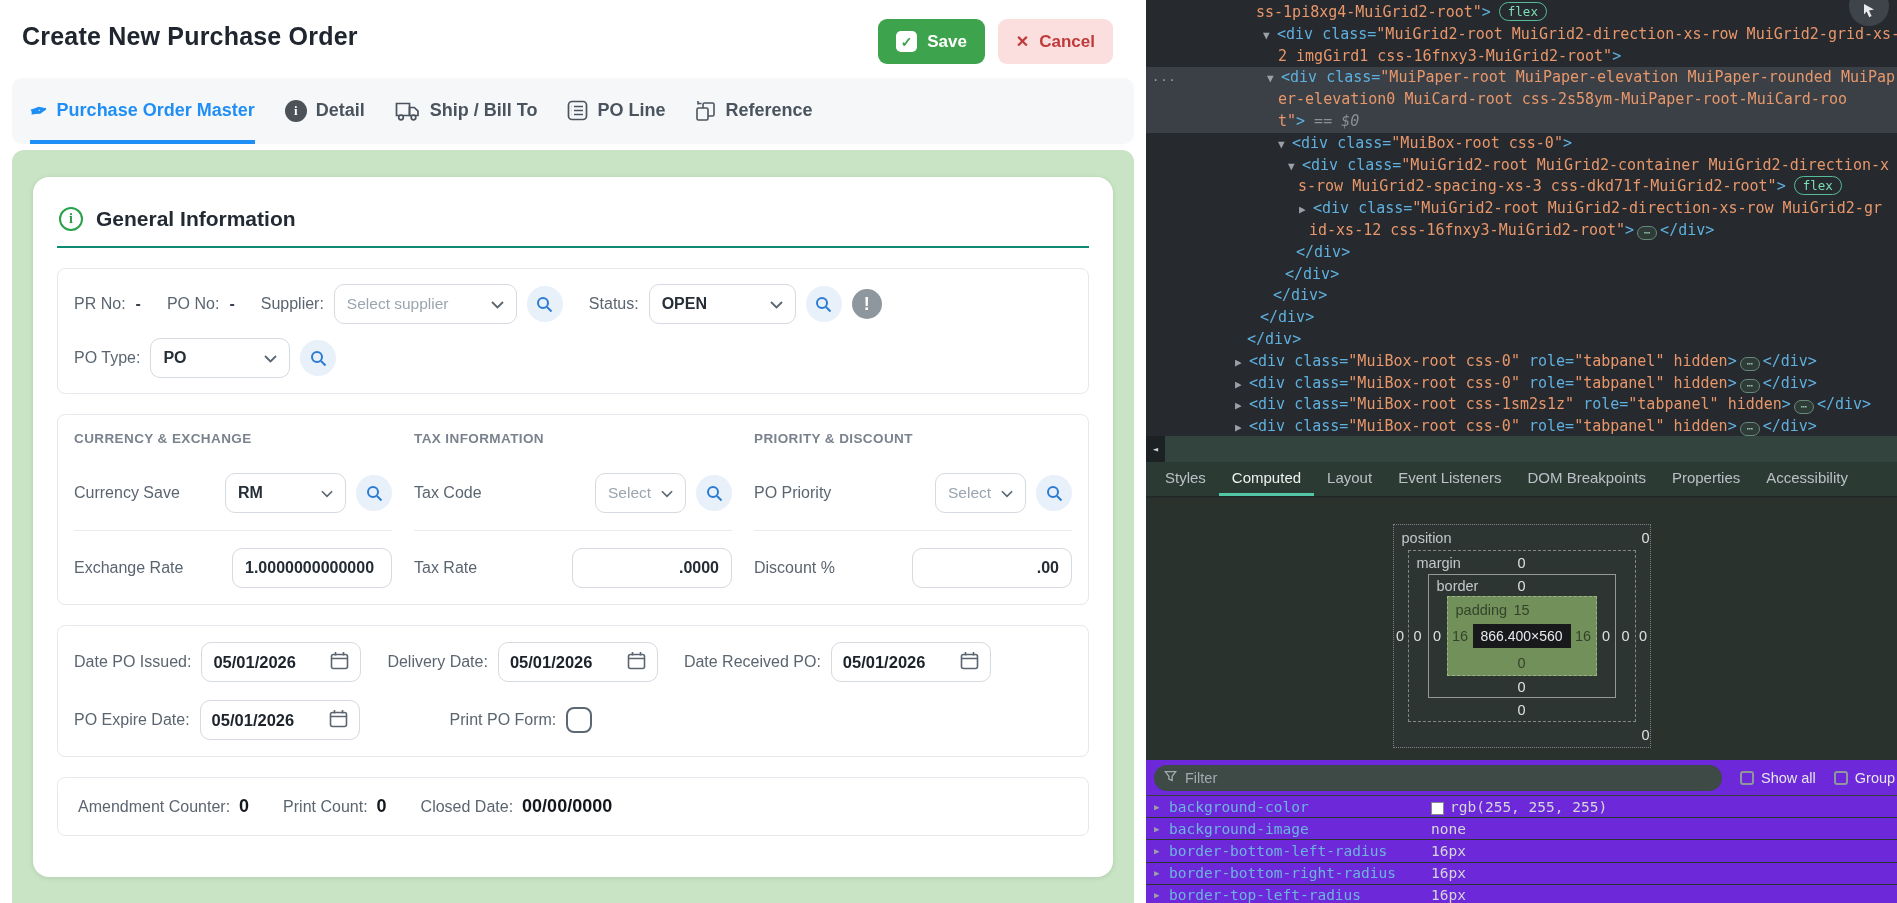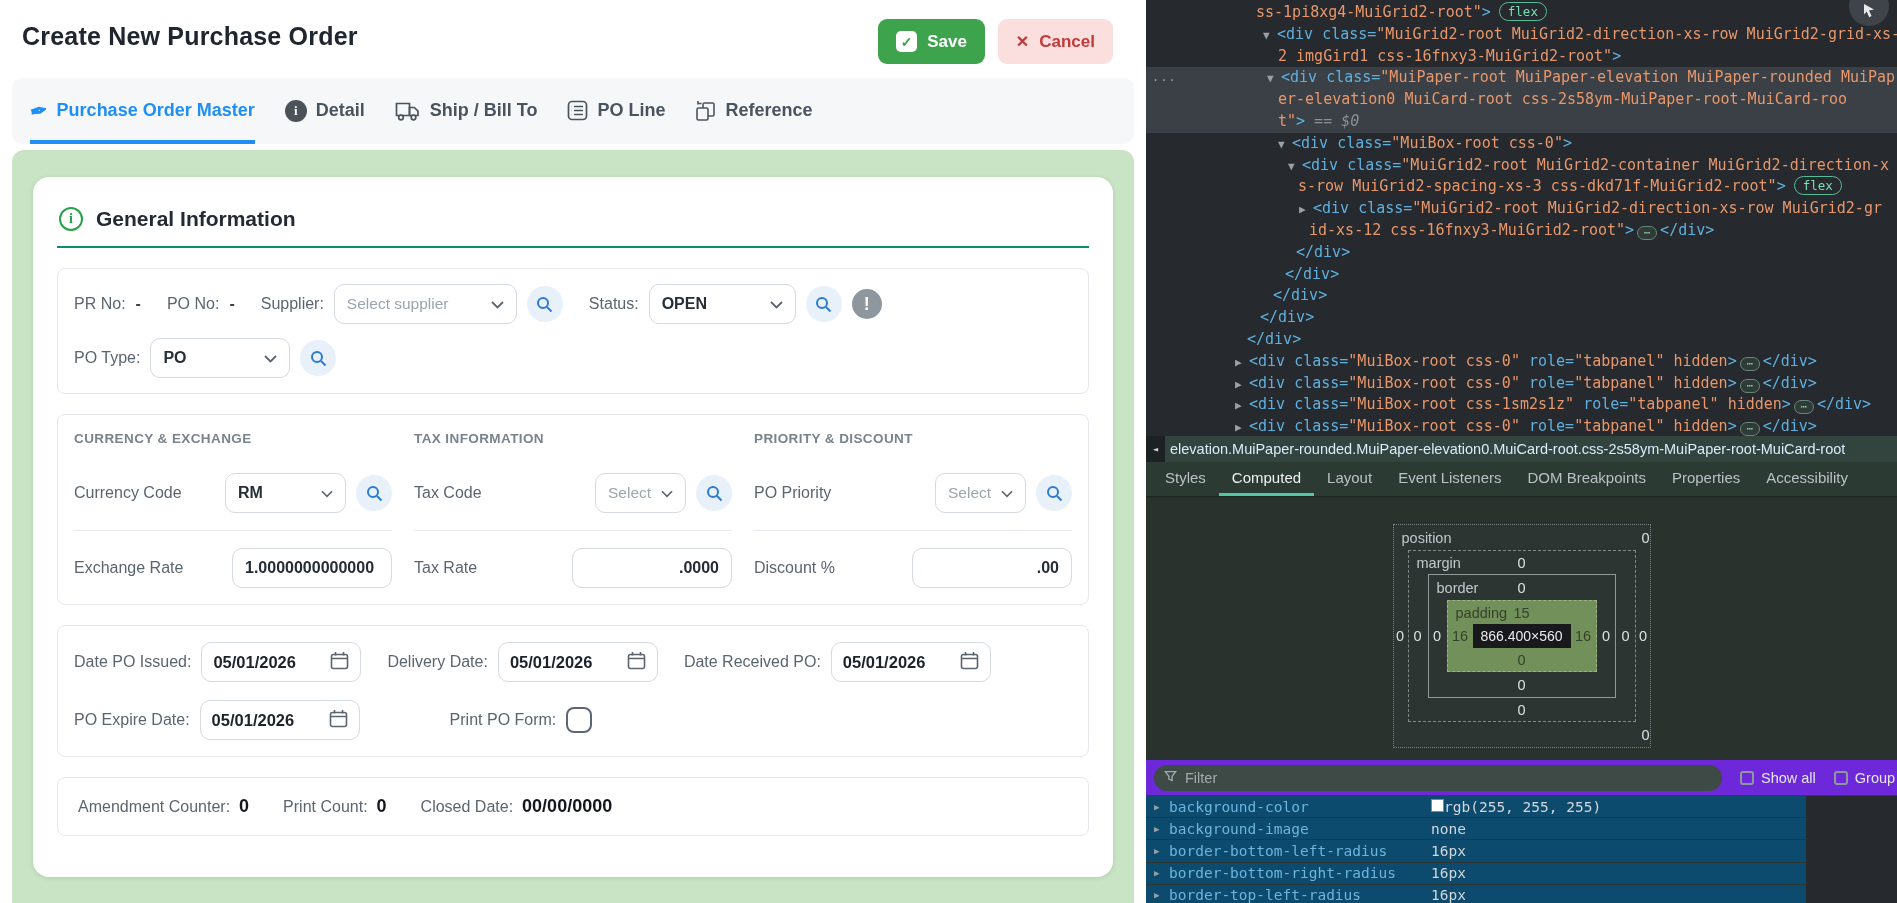--- a/index.html
+++ b/index.html
@@ -120,40 +120,40 @@
   .bm-mid { flex:1; display:flex; align-items:center; justify-content:center; }
   .bm-label { position:absolute; left:8px; font-size:14.5px; font-family:"Liberation Sans", sans-serif; color:#c2c7cb; }
   .bm-num { font-size:14.5px; color:#dde0e3; font-family:"Liberation Sans", sans-serif; text-align:center; }
   .bm-side { flex:0 0 auto; }
   .bm-pos { width:258px; height:224px; margin:26px auto 0 auto; border:1px dotted #7d8184; background:#2c3531; }
   .bm-pos > .bm-row { height:25px;justify-content:flex-end; } .bm-pos .w-side{width:15px}
   .bm-margin { width:228px; height:172px; border:1px dashed #83878a; }
   .bm-margin > .bm-row { height:24px; } .bm-margin > .bm-mid > .w-side{width:20px}
   .bm-border { width:188px; height:124px; border:1px solid #94989b; }
   .bm-border > .bm-row { height:25px; } .bm-border > .bm-mid > .w-side{width:19px}
-  .bm-padding { width:150px; height:72px; border:1px dashed #9db287; background:#71905a; }
+  .bm-padding { width:150px; height:80px; border:1px dashed #9db287; background:#71905a; }
   .bm-padding > .bm-row { height:25px; } .bm-padding > .bm-mid > .w-side{width:25px}
   .bm-padding .bm-label, .bm-padding .bm-num { color:#36422c; }
   .bm-content { width:100px; height:24px; background:#17191b; display:flex; align-items:center; justify-content:center; }
   .bm-content span { font-size:14px; color:#e8eaed; font-family:"Liberation Sans", sans-serif; }
 
   .filterbar { position:absolute; left:0; top:760px; width:751px; height:36px; background:#6d28d9;
                display:flex; align-items:center; border-bottom:1px solid #383d40; }
   .filter-pill { margin-left:8px; width:568px; height:26px; border-radius:13px; background:#3d4a45;
                  display:flex; align-items:center; gap:8px; padding:0 10px; }
   .filter-pill span { font-size:14.5px; color:#a3aab0; font-family:"Liberation Sans", sans-serif; }
   .dt-check { display:flex; align-items:center; gap:7px; margin-left:18px; font-family:"Liberation Sans", sans-serif;
               font-size:14.5px; color:#e4e7ea; cursor:pointer; white-space:nowrap; }
   .cbx { width:14px; height:14px; border:2px solid #8f969c; border-radius:3px; background:transparent; }
 
-  .computed { position:absolute; left:0; top:796px; width:660px; height:107px; background:#0c4a6e; overflow:hidden; }
+  .computed { position:absolute; left:0; top:796px; width:751px; height:107px; background:#6d28d9; overflow:hidden; }
   .prop-row { height:22.2px; display:flex; align-items:center; padding-left:8px; border-bottom:1px solid #2c3430; }
   .prop-row::before { content:"▶"; font-size:9px; color:#9aa0a6; width:15px; }
   .prop-name { font-size:14.5px; color:#6cb5dd; width:262px; white-space:nowrap; }
-  .prop-value { font-size:14.5px; color:#d3d7da; display:flex; align-items:flex-start; white-space:nowrap; }
+  .prop-value { font-size:14.5px; color:#d3d7da; display:flex; align-items:flex-end; gap:6px; white-space:nowrap; }
   .swatch { width:13px; height:13px; border:1px solid #85898c; display:inline-block; }
 </style>
 </head>
 <body>
 
 <div class="stage">
 
   <div class="app">
 
     <div class="app-header">
@@ -269,21 +269,21 @@
                   <path d="M11 11l4.5 4.5"></path>
                 </svg>
               </div>
           </div>
         </div>
 
         <div class="fs fs-b">
           <div class="colm">
             <div class="col-h">CURRENCY &amp; EXCHANGE</div>
             <div class="col-row">
-              <span class="lbl">Currency Code</span>
+              <span class="lbl">Currency Save</span>
               <span class="ctrl">
                 <div class="sel w121">
                   <span class="sval">RM</span>
                   <span><svg width="12" height="8" viewBox="0 0 13 8" fill="none" stroke="#5b6570" stroke-width="1.8">
                         <path d="M1 1l5.5 5.5L12 1"></path>
                       </svg></span>
                 </div>
                 <div class="srch">
                     <svg width="17" height="17" viewBox="0 0 17 17" fill="none" stroke="#2b7bd3" stroke-width="2">
                       <circle cx="7" cy="7" r="5"></circle>
@@ -448,21 +448,20 @@
         <div class="code-line" style="padding-left: 89px;"><span class="seg-arrow">▶</span><span class="seg-tag">&lt;div</span><span class="seg-attr"> class=</span><span class="seg-str">"MuiBox-root css-0"</span><span class="seg-attr"> role=</span><span class="seg-str">"tabpanel"</span><span class="seg-orange"> hidden</span><span class="seg-tag">&gt;</span><span class="seg-ellipsis">⋯</span><span class="seg-tag">&lt;/div&gt;</span></div>
       </div>
     <div class="inspect-badge">
       <svg width="15" height="17" viewBox="0 0 15 17" style="margin-bottom:6px;">
           <path d="M2 1l10 5.5-5 1 2.6 5.6-2.4 1.1L4.6 8.6 2 11.5z" fill="#e8eaed"></path>
         </svg>
     </div>
 
     <div class="crumbbar">
       <div class="crumb-back">◄</div>
-      <div class="crumb-text">elevation.MuiPaper-rounded.MuiPaper-elevation0.MuiCard-root.css-2s58ym-MuiPaper-root-MuiCard-root</div>
     </div>
 
     <div class="dt-tabs">
       <div class="dt-tab">Styles</div>
       <div class="dt-tab active">Computed</div>
       <div class="dt-tab">Layout</div>
       <div class="dt-tab">Event Listeners</div>
       <div class="dt-tab">DOM Breakpoints</div>
       <div class="dt-tab">Properties</div>
       <div class="dt-tab">Accessibility</div>

